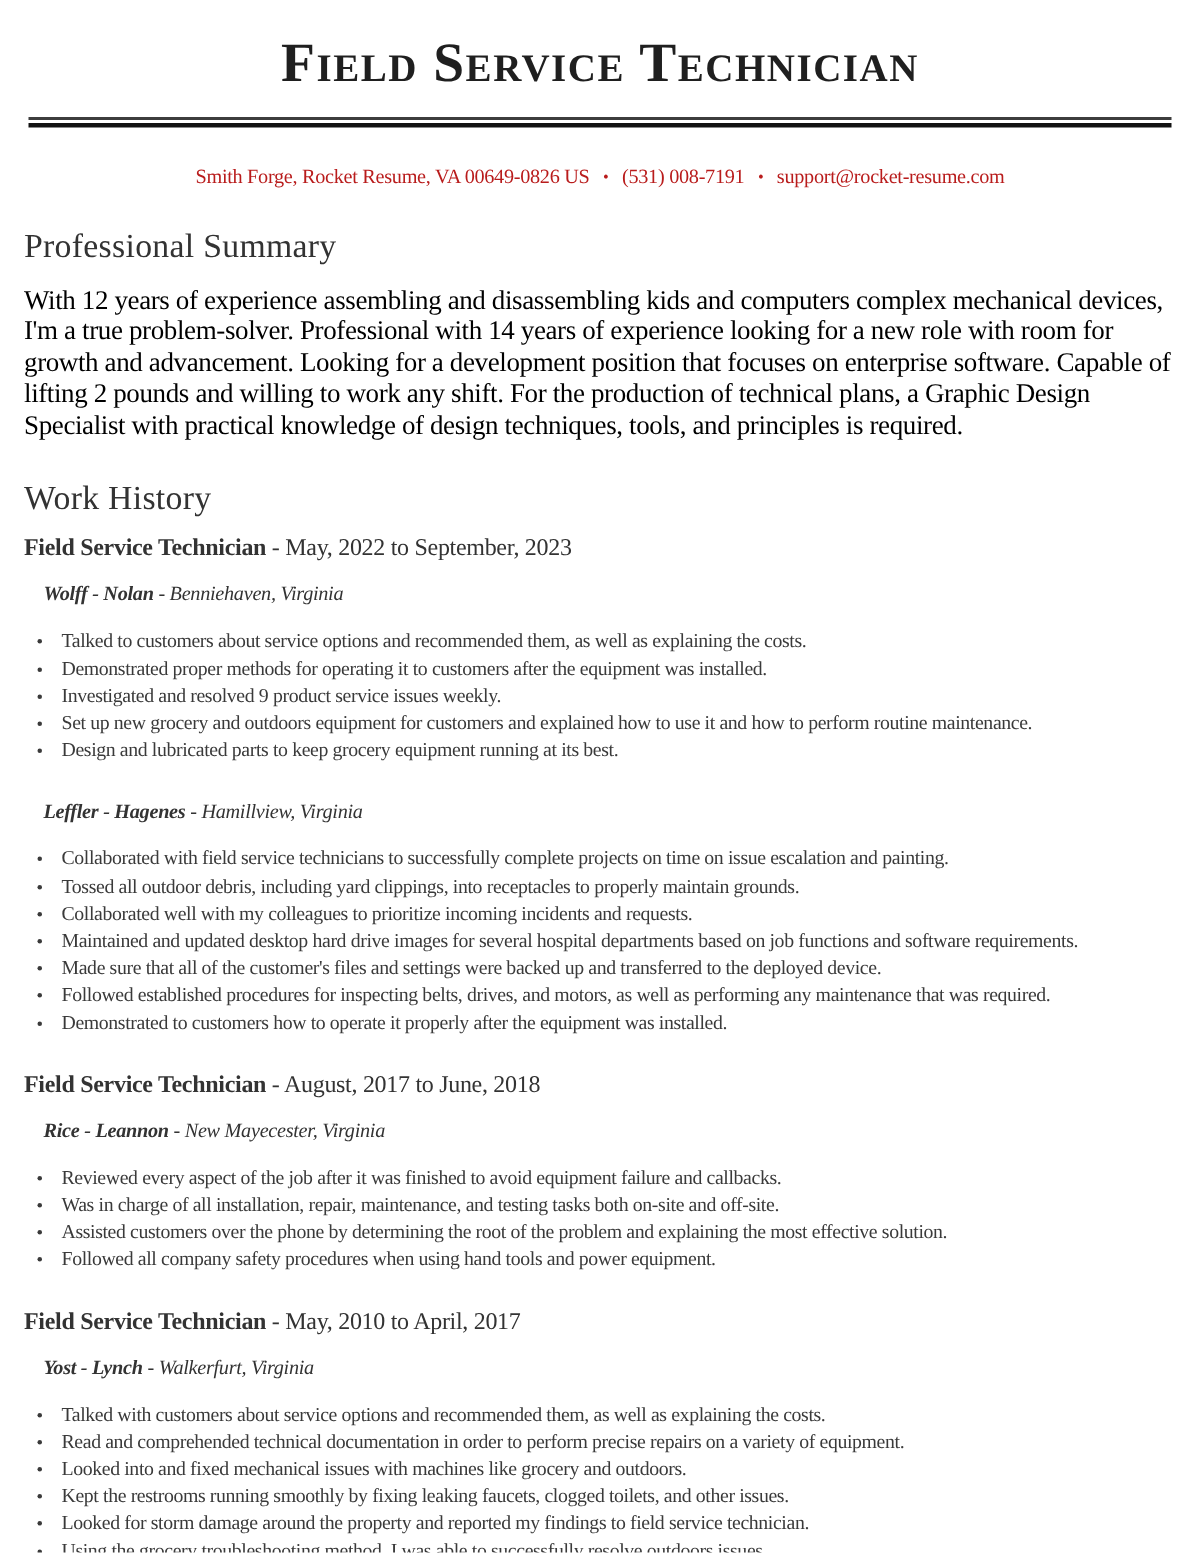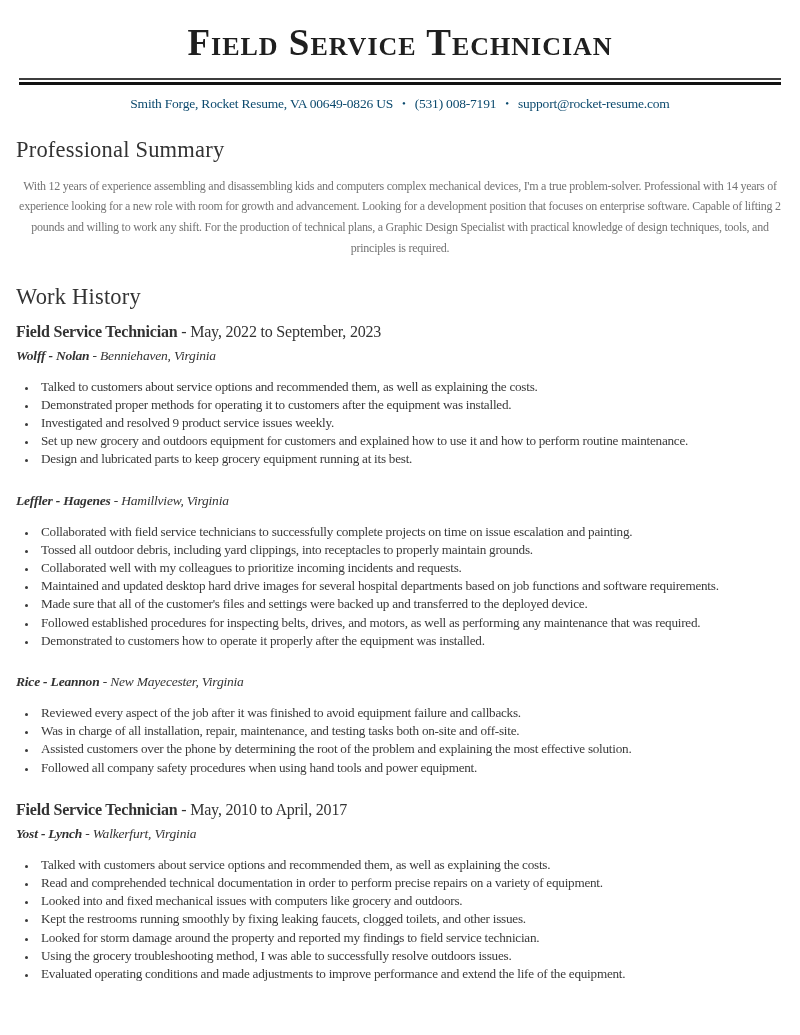--- a/index.html
+++ b/index.html
@@ -24,25 +24,25 @@
     color: #1f1f1f;
     line-height: 1.1;
   }
   .double-rule {
     margin: 14px 19px 0 19px;
     height: 2px;
     border-top: 2px solid #3d3d3d;
     border-bottom: 3px solid #121212;
   }
   .contact-line {
-    margin-top: 11px;
+    margin-top: 25px;
     text-align: center;
     font-size: 13.5px;
     letter-spacing: -0.2px;
-    color: #0c4a6e;
+    color: #b91c1c;
     white-space: nowrap;
   }
   .contact-line .dot {
     display: inline-block;
     margin: 0 9px;
     font-size: 11px;
     vertical-align: 1px;
   }
   .content {
     padding: 0 16px;
@@ -50,42 +50,41 @@
   h2.section-heading {
     font-size: 22.5px;
     font-weight: 400;
     color: #333333;
     margin: 25px 0 13px 0;
     letter-spacing: 0.2px;
     line-height: 1.15;
   }
   .summary-text {
     margin: 0;
-    font-size: 12px;
+    font-size: 18px;
     line-height: 20.8px;
     letter-spacing: -0.25px;
-    color: #737373;
-    text-align: center;
+    color: #000000;
   }
   .job {
     margin-top: 24px;
   }
   .job.first {
     margin-top: 0;
   }
   .job-title-line {
     margin: 0 0 7px 0;
     font-size: 16px;
     letter-spacing: -0.2px;
   }
   .job-title-line .role {
     font-weight: 700;
   }
   .job-company-line {
-    margin: 0;
+    margin: 13px;
     font-size: 13.5px;
     font-style: italic;
     letter-spacing: -0.2px;
   }
   .job-company-line .company {
     font-weight: 700;
   }
   .dash {
     display: inline;
   }
@@ -145,36 +144,37 @@
           <li>Tossed all outdoor debris, including yard clippings, into receptacles to properly maintain grounds.</li>
           <li>Collaborated well with my colleagues to prioritize incoming incidents and requests.</li>
           <li>Maintained and updated desktop hard drive images for several hospital departments based on job functions and software requirements.</li>
           <li>Made sure that all of the customer's files and settings were backed up and transferred to the deployed device.</li>
           <li>Followed established procedures for inspecting belts, drives, and motors, as well as performing any maintenance that was required.</li>
           <li>Demonstrated to customers how to operate it properly after the equipment was installed.</li>
         </ul>
       </div>
 
       <div class="job">
+        <p class="job-title-line"><span class="role">Field Service Technician</span><span class="dash"> <span>-</span> </span><span>August, 2017 to June, 2018</span></p>
         <p class="job-company-line"><span class="company">Rice - Leannon</span><span class="dash"> <span>-</span> </span><span>New Mayecester, Virginia</span></p>
         <ul class="bullet-list">
           <li>Reviewed every aspect of the job after it was finished to avoid equipment failure and callbacks.</li>
           <li>Was in charge of all installation, repair, maintenance, and testing tasks both on-site and off-site.</li>
           <li>Assisted customers over the phone by determining the root of the problem and explaining the most effective solution.</li>
           <li>Followed all company safety procedures when using hand tools and power equipment.</li>
         </ul>
       </div>
 
       <div class="job">
         <p class="job-title-line"><span class="role">Field Service Technician</span><span class="dash"> <span>-</span> </span><span>May, 2010 to April, 2017</span></p>
         <p class="job-company-line"><span class="company">Yost - Lynch</span><span class="dash"> <span>-</span> </span><span>Walkerfurt, Virginia</span></p>
         <ul class="bullet-list">
           <li>Talked with customers about service options and recommended them, as well as explaining the costs.</li>
           <li>Read and comprehended technical documentation in order to perform precise repairs on a variety of equipment.</li>
-          <li>Looked into and fixed mechanical issues with computers like grocery and outdoors.</li>
+          <li>Looked into and fixed mechanical issues with machines like grocery and outdoors.</li>
           <li>Kept the restrooms running smoothly by fixing leaking faucets, clogged toilets, and other issues.</li>
           <li>Looked for storm damage around the property and reported my findings to field service technician.</li>
           <li>Using the grocery troubleshooting method, I was able to successfully resolve outdoors issues.</li>
           <li>Evaluated operating conditions and made adjustments to improve performance and extend the life of the equipment.</li>
         </ul>
       </div>
     </section>
 
   </div>
 </div>

